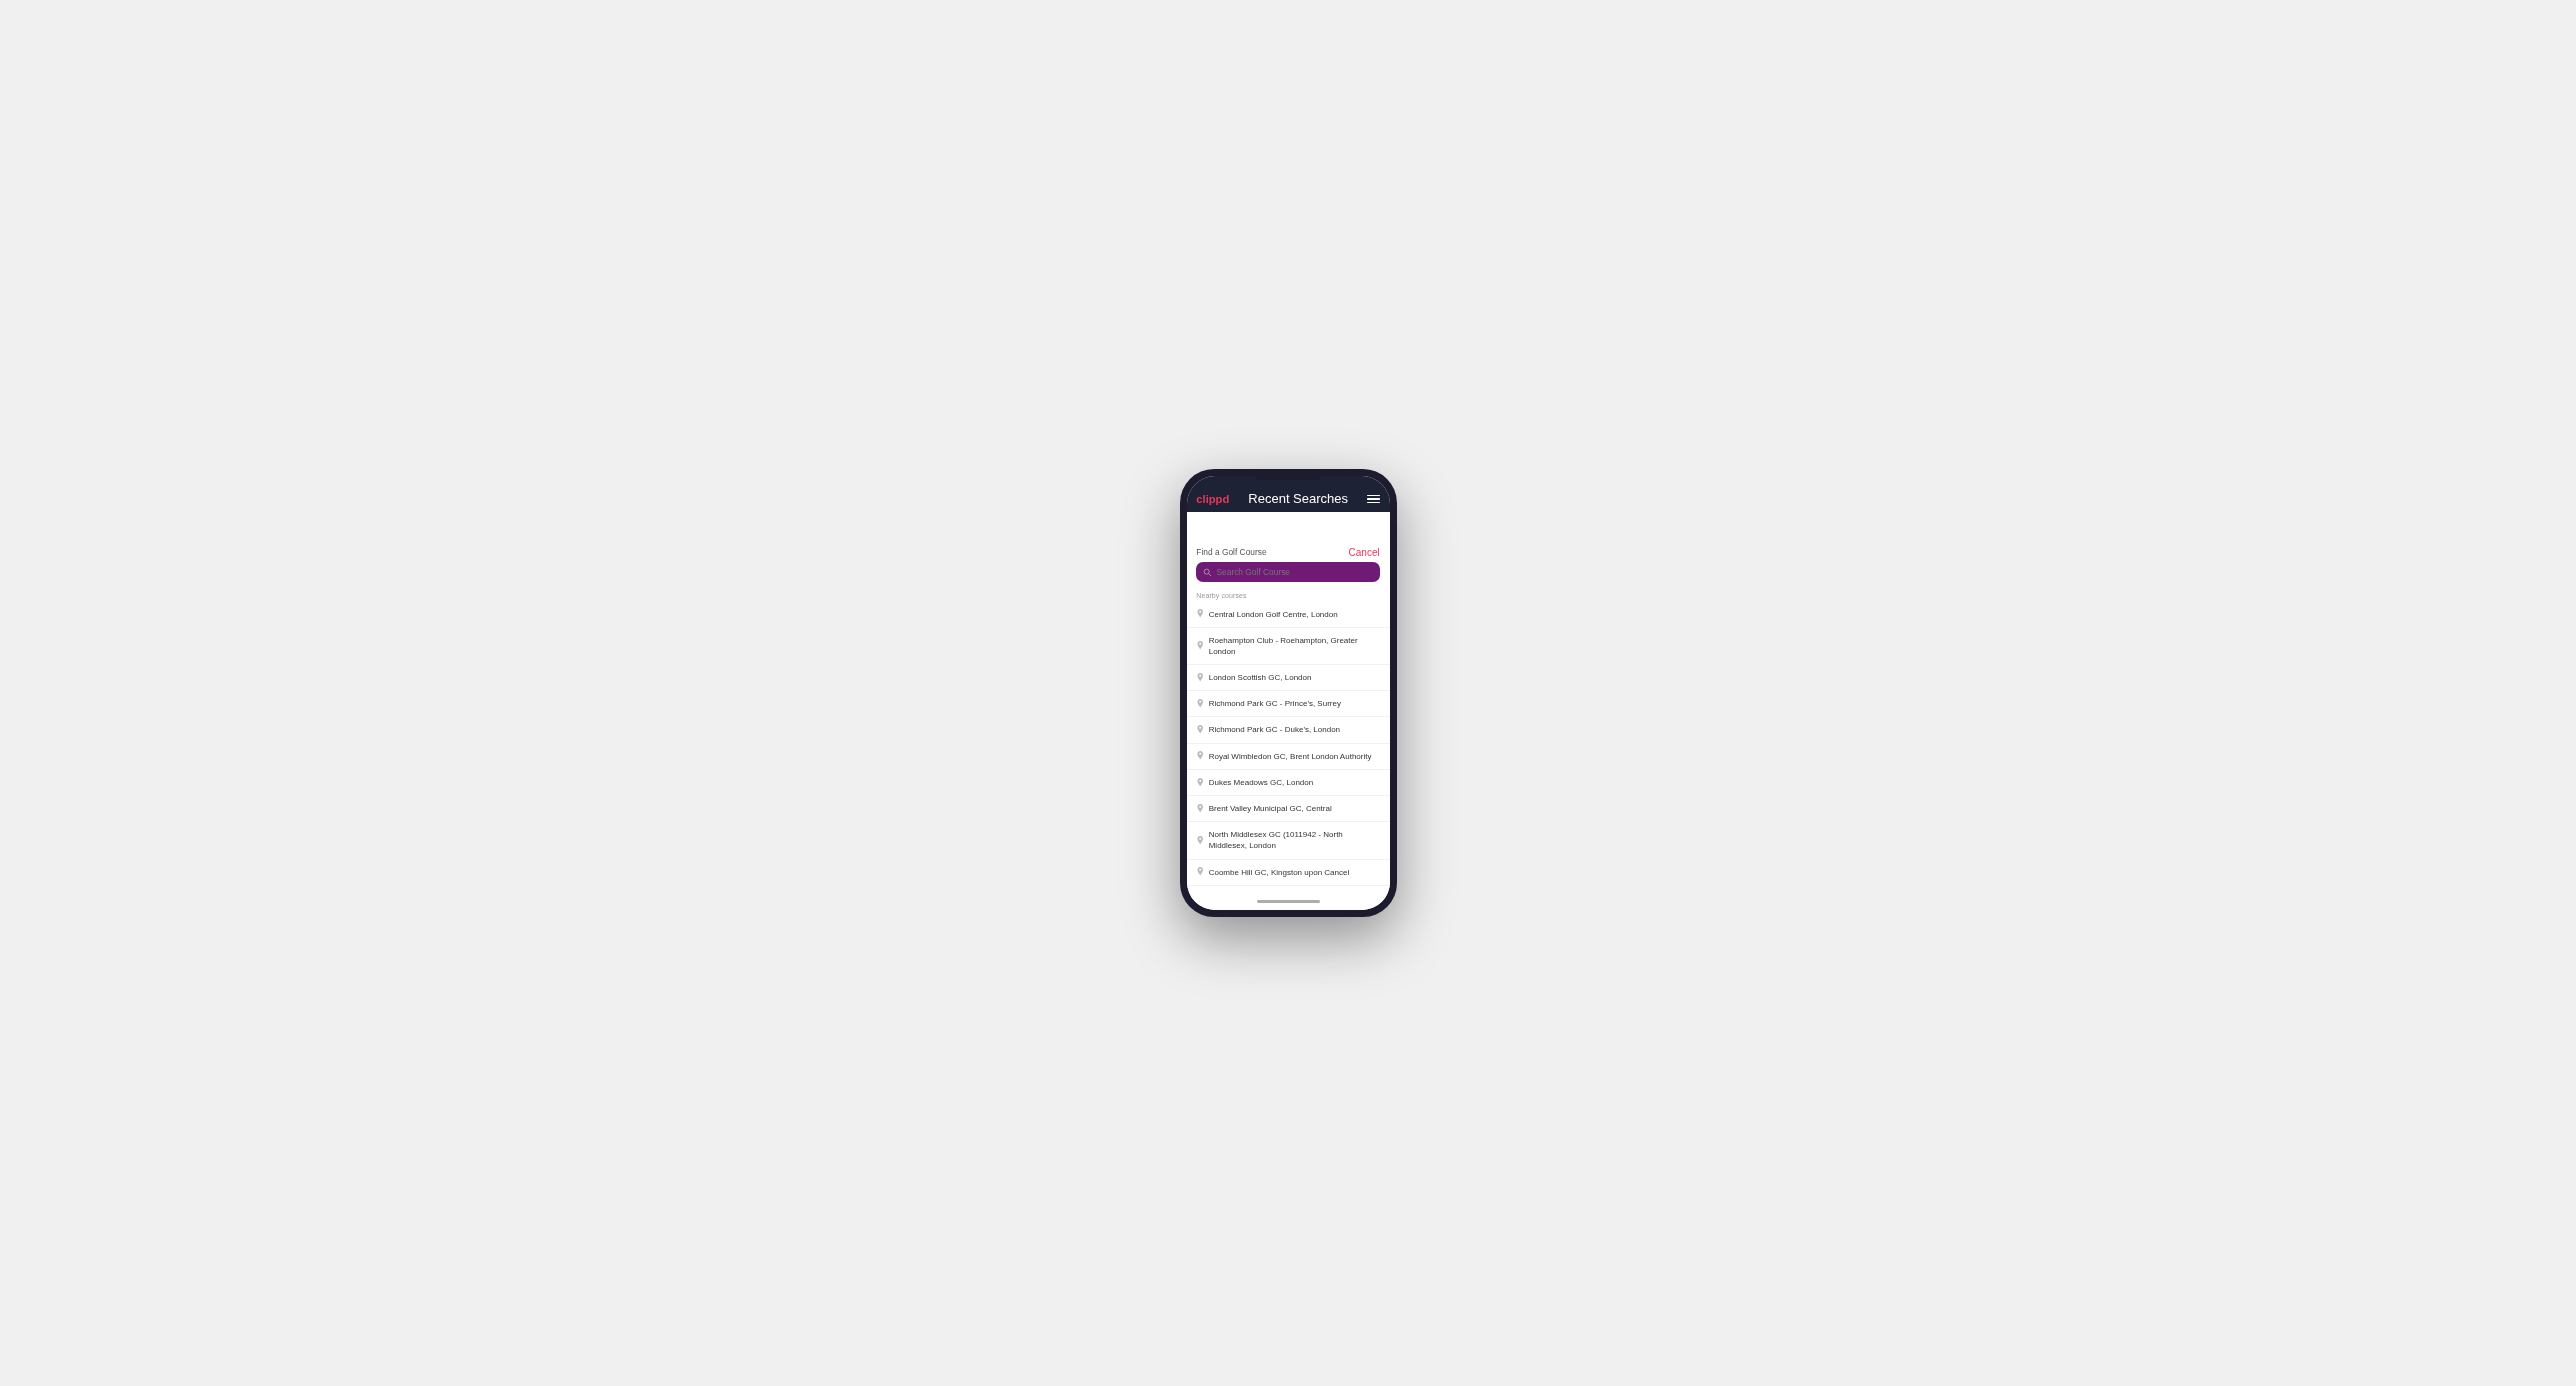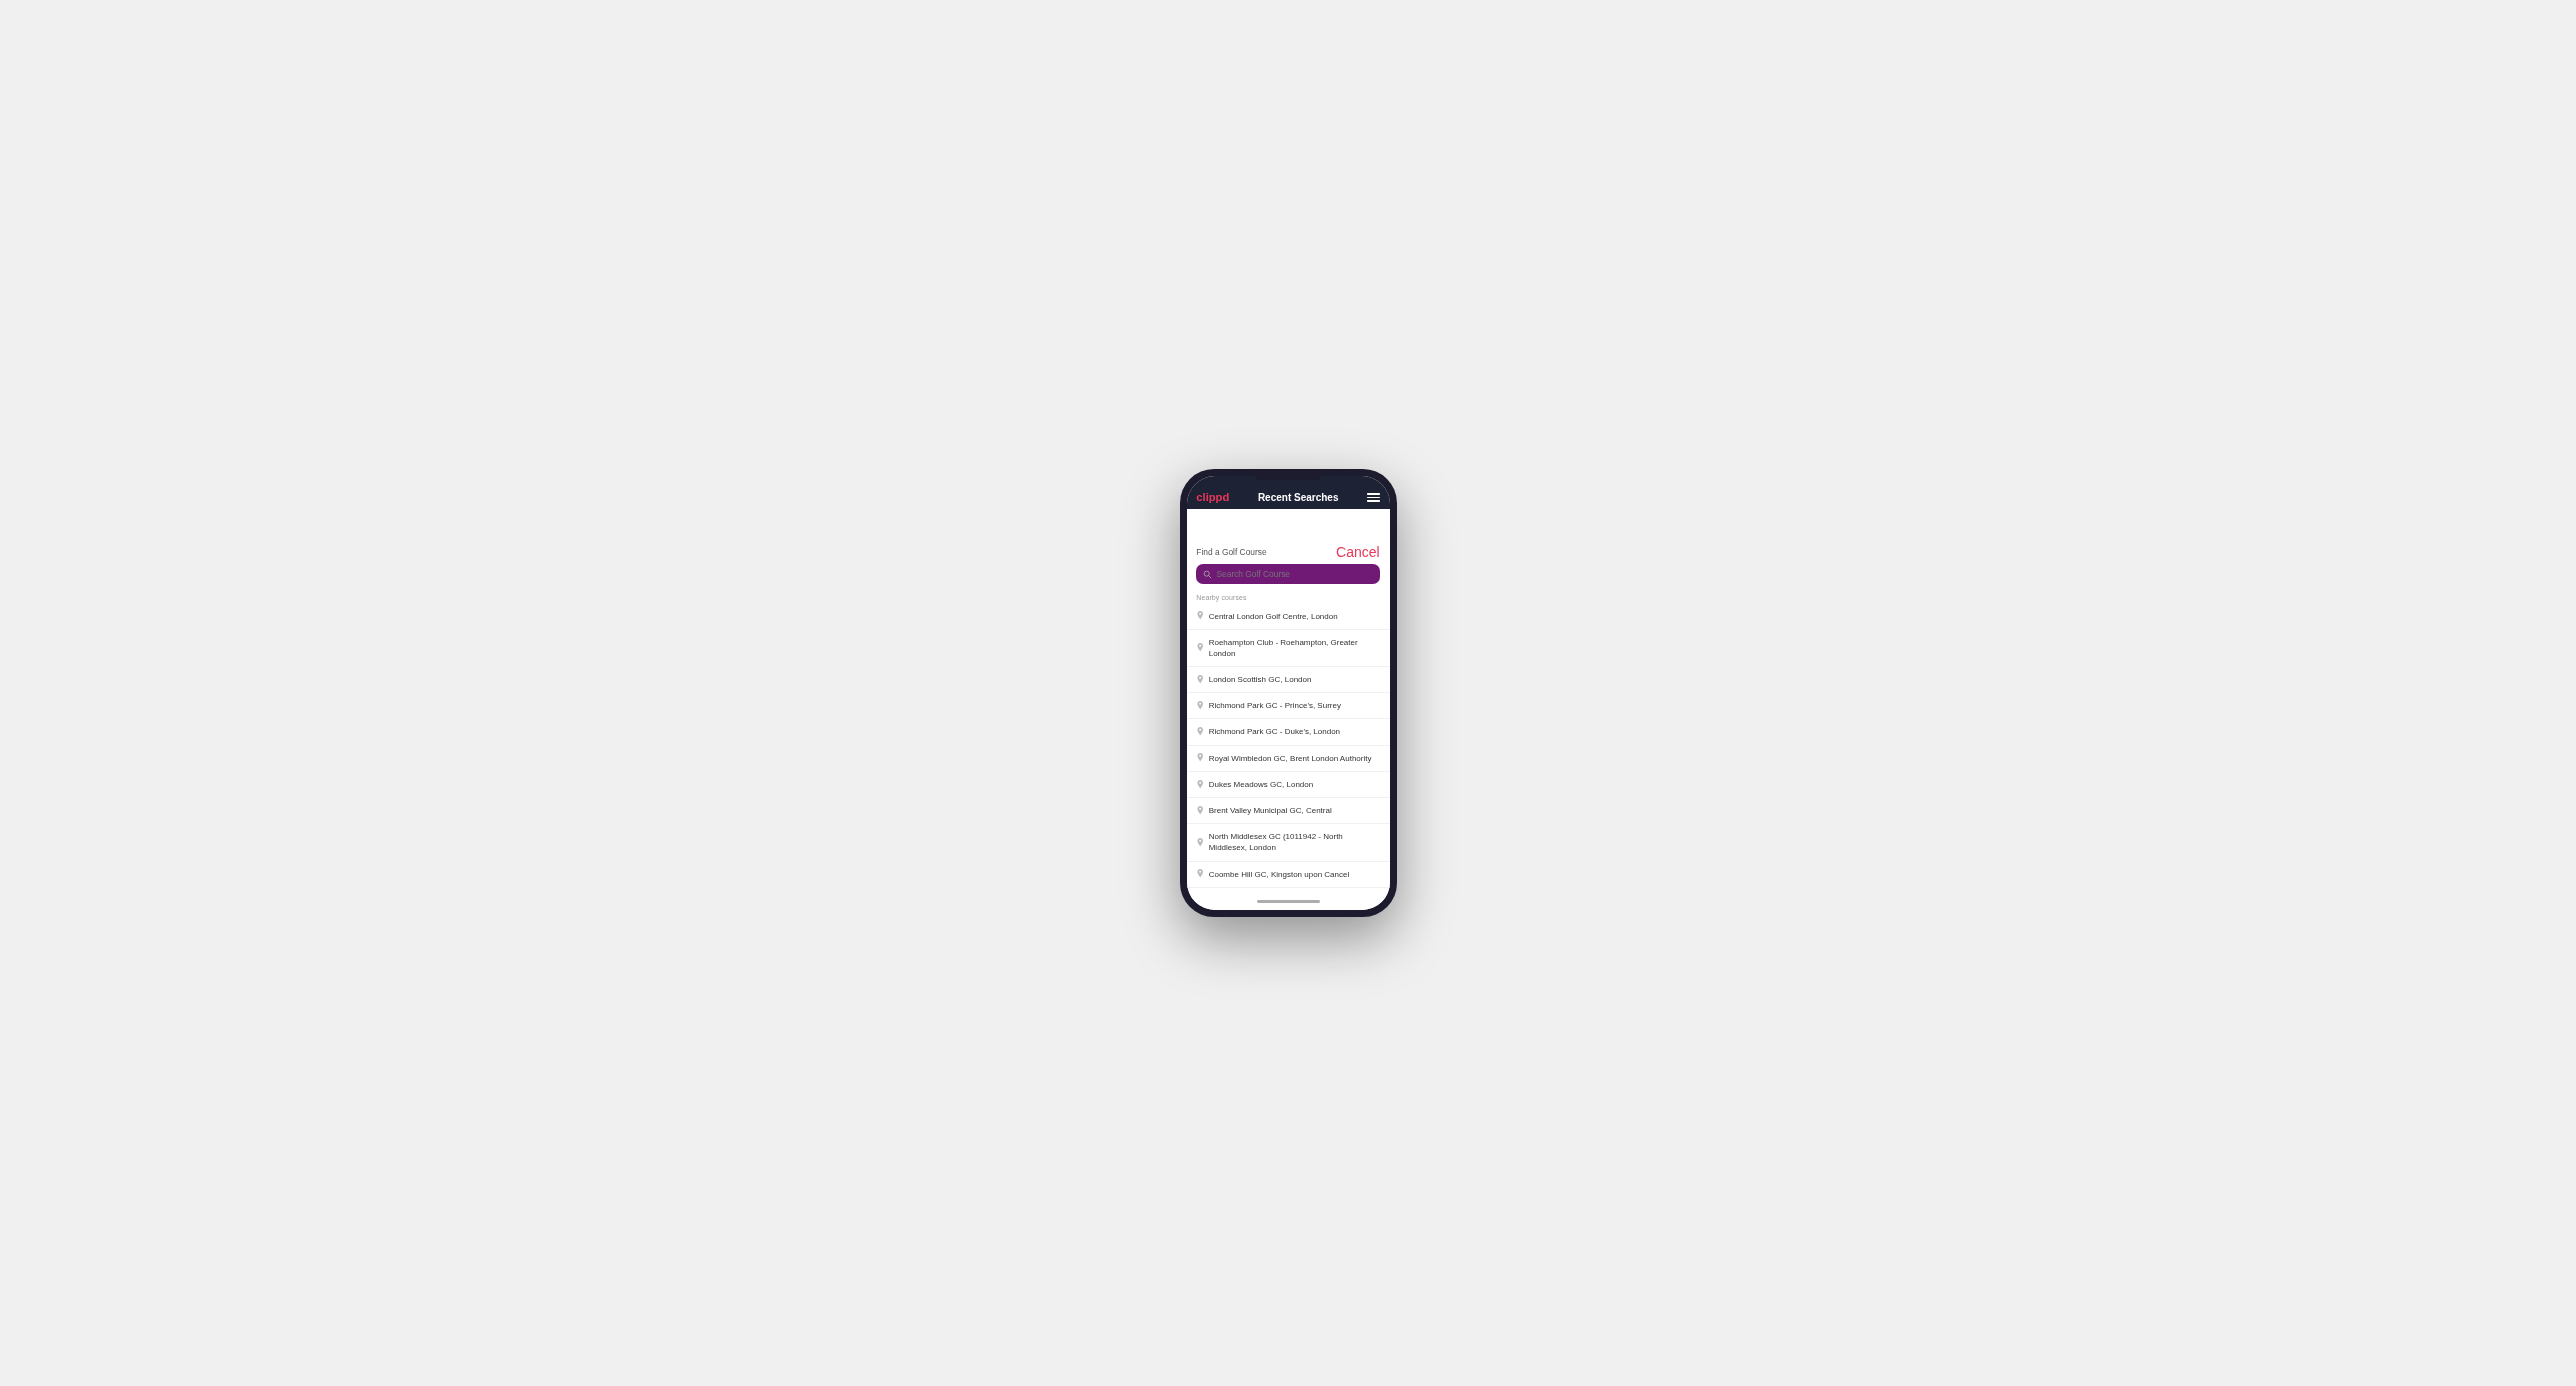--- a/index.html
+++ b/index.html
@@ -53,22 +53,22 @@
       display: flex;
       align-items: center;
       justify-content: space-between;
     }
     .nav-logo {
       font-size: 11.2px;
       font-weight: 700;
       color: #e8375a;
     }
     .nav-title {
-      font-size: 10px;
-      font-weight: 700;
+      font-size: 13px;
+      font-weight: 400;
       color: #ffffff;
     }
     .nav-menu-icon {
       display: flex;
       flex-direction: column;
       gap: 2.1px;
     }
     .nav-menu-icon span {
       display: block;
       width: 12.6px;
@@ -90,21 +90,21 @@
       display: flex;
       justify-content: space-between;
       align-items: center;
       padding: 7px 9.8px 4.2px;
     }
     .find-label {
       font-size: 8.4px;
       color: #555;
     }
     .cancel-btn {
-      font-size: 14px;
+      font-size: 10px;
       color: #e8375a;
       font-weight: 500;
       cursor: pointer;
     }
     
     .search-container {
       padding: 0 9.8px 5.6px;
     }
     .search-box {
       display: flex;

